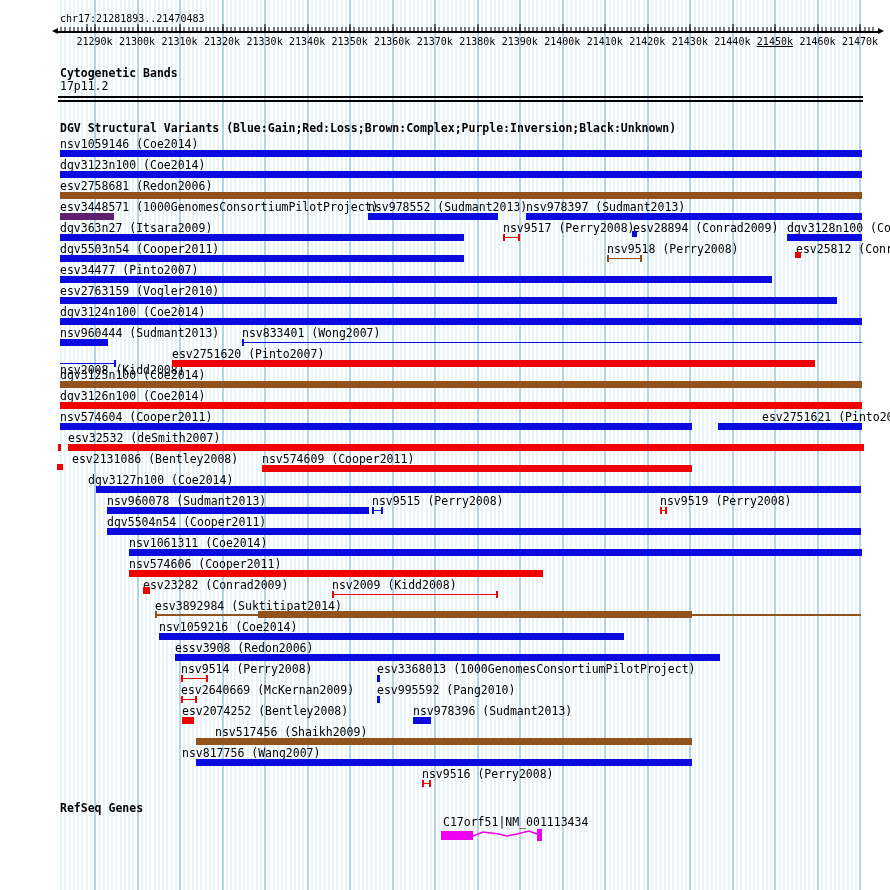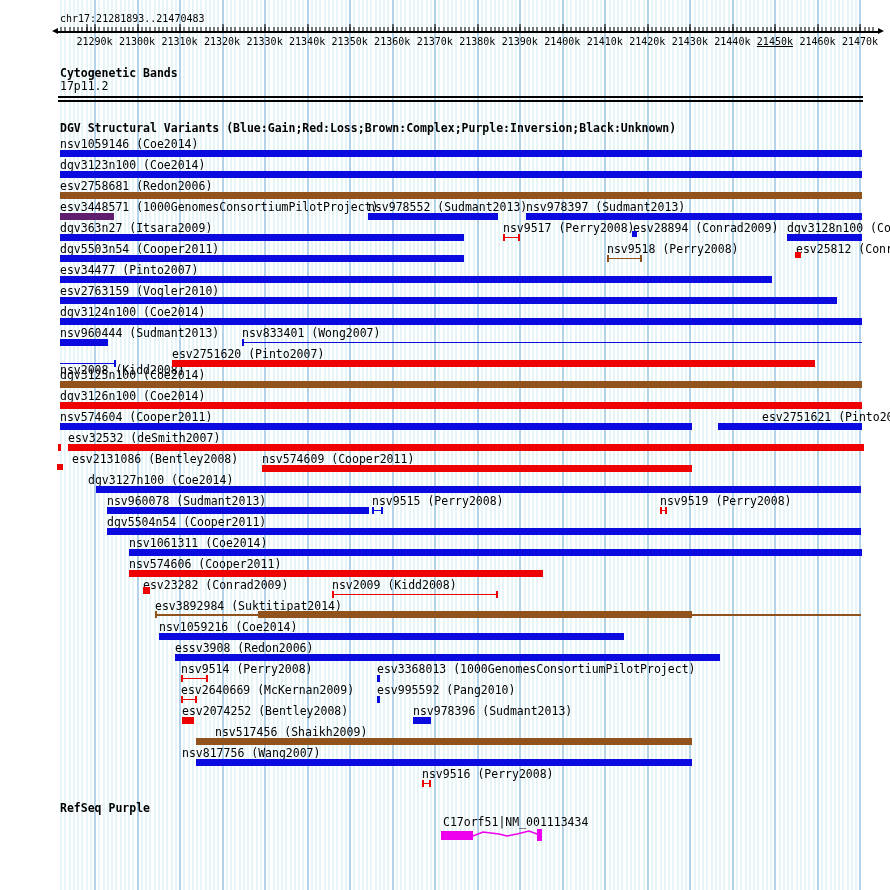--- a/index.html
+++ b/index.html
@@ -195,21 +195,21 @@
       <div class="feat-label" style="left: 184px; top: 727px; padding-left: 31px;">nsv517456 (Shaikh2009)</div>
       <div class="glyph" style="left: 196px; top: 738px; width: 496px; height: 7px; background: rgb(145, 82, 28);"></div>
       <div class="feat-label" style="left: 182px; top: 748px;">nsv817756 (Wang2007)</div>
       <div class="glyph" style="left: 196px; top: 759px; width: 496px; height: 7px; background: rgb(11, 11, 223);"></div>
       <div class="feat-label" style="left: 422px; top: 769px;">nsv9516 (Perry2008)</div>
       <div class="glyph" style="left: 422px; top: 780px; width: 9px; height: 7px; border-left: 2px solid rgb(238, 2, 2); border-right: 2px solid rgb(238, 2, 2);">
         <div class="hline" style="background: rgb(238, 2, 2);"></div>
       </div>
     </div>
 
-  <div id="refseq-title" class="section-title">RefSeq Purple</div>
+  <div id="refseq-title" class="section-title">RefSeq Genes</div>
   <div id="gene-label">C17orf51|NM_001113434</div>
   <svg id="gene-svg" width="890" height="890">
     <polyline id="intron-line" fill="none" stroke-width="1.5" stroke="#ee00ee" points="473,836 483,832 499,834 507,836 517,834 529,831 537,834"></polyline>
   </svg>
   <div id="gene-layer">
       <div class="glyph" style="left: 441px; top: 831px; width: 32px; height: 9px; background: rgb(238, 0, 238);"></div>
       <div class="glyph" style="left: 537px; top: 829px; width: 5px; height: 12px; background: rgb(238, 0, 238);"></div>
     </div>
 </div>
 

